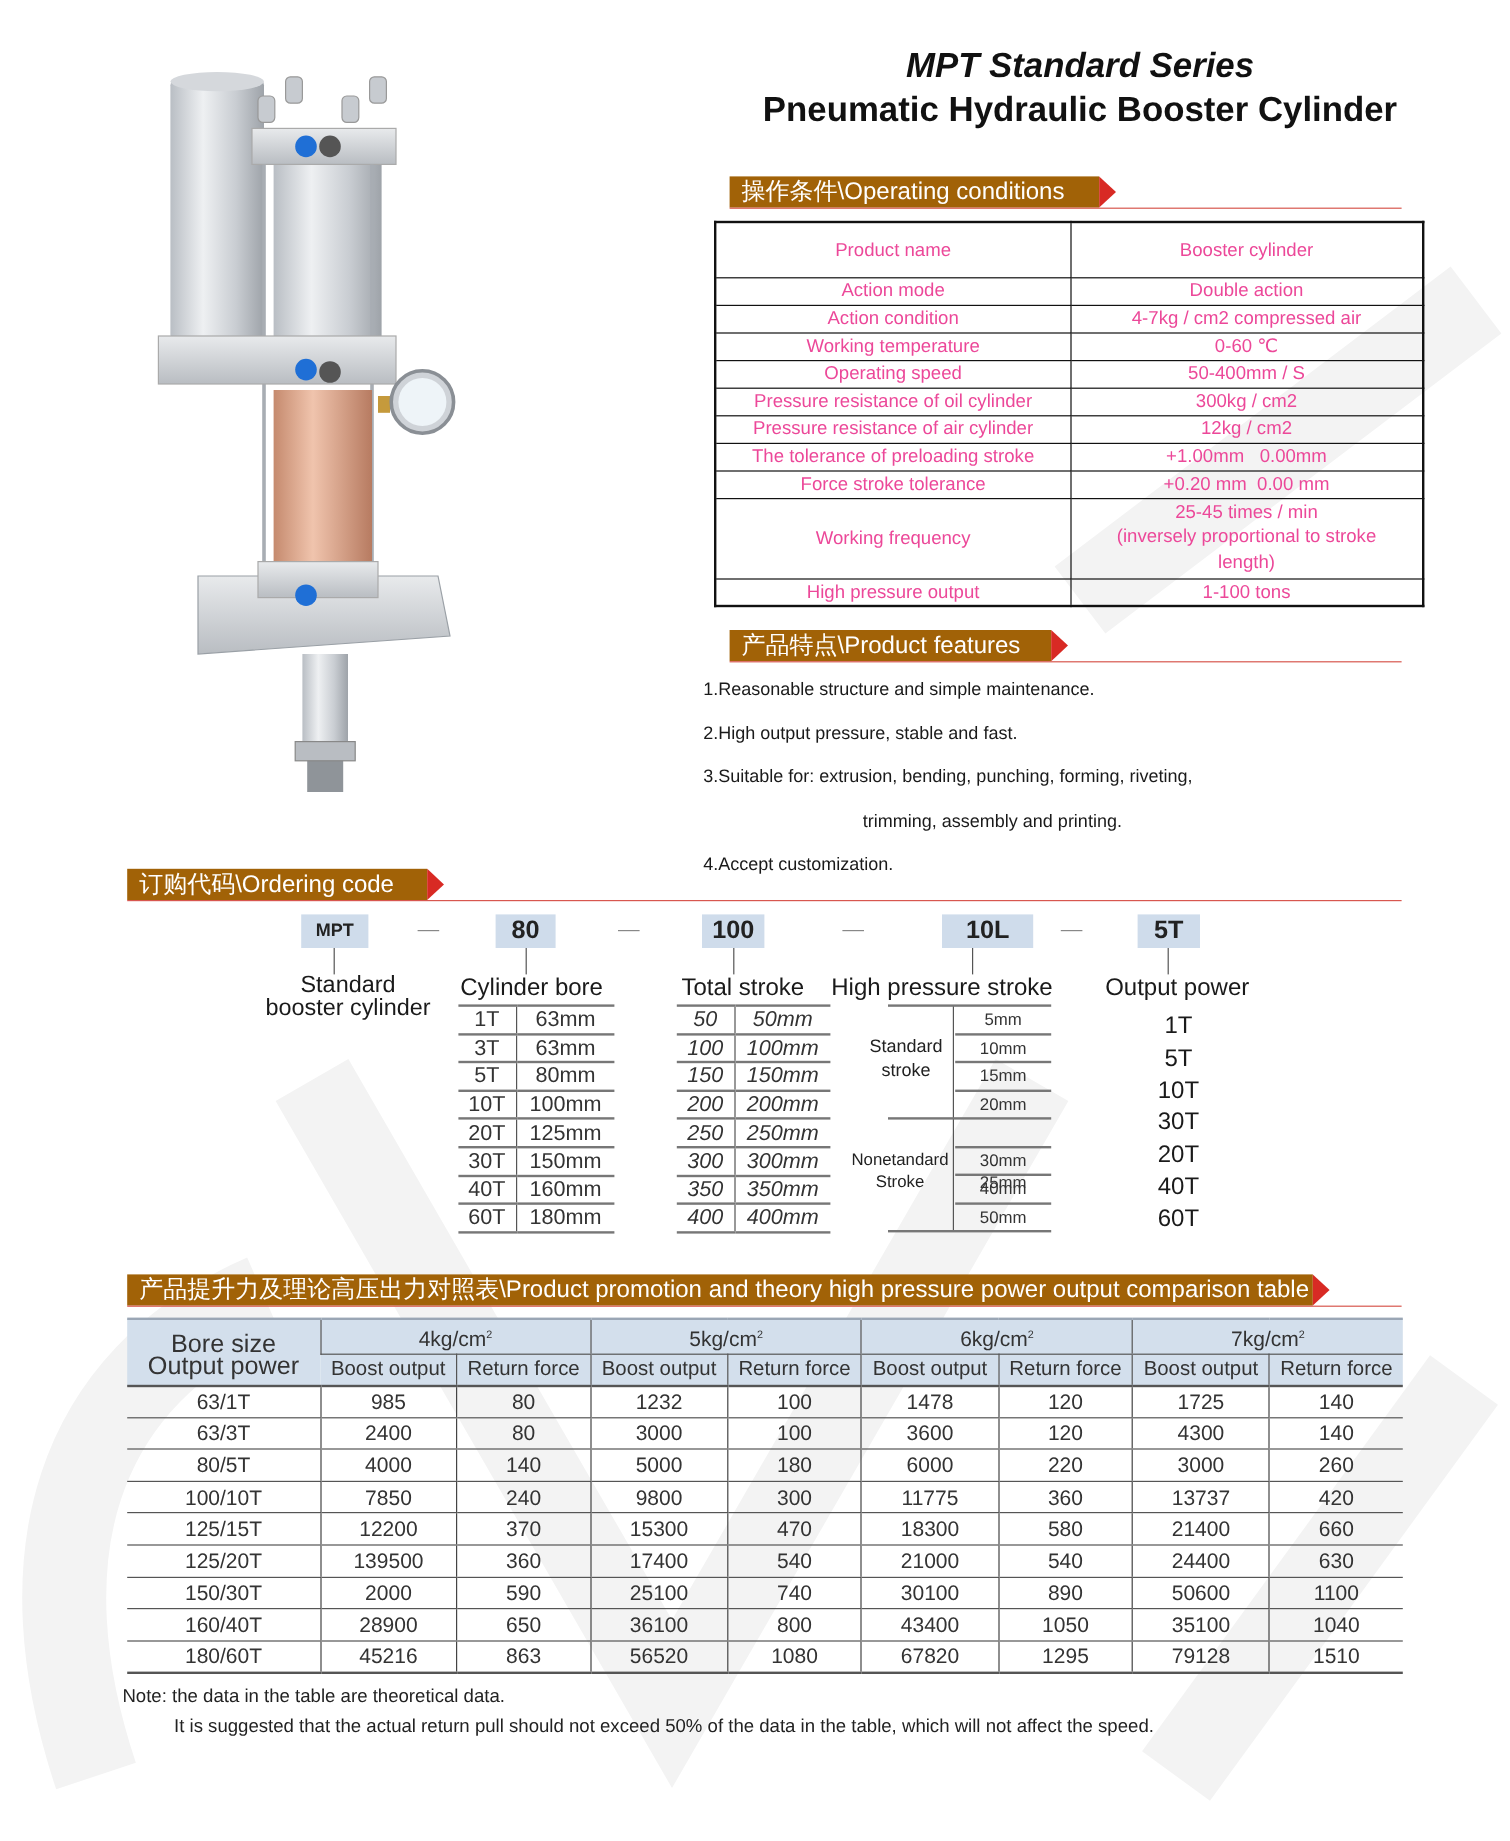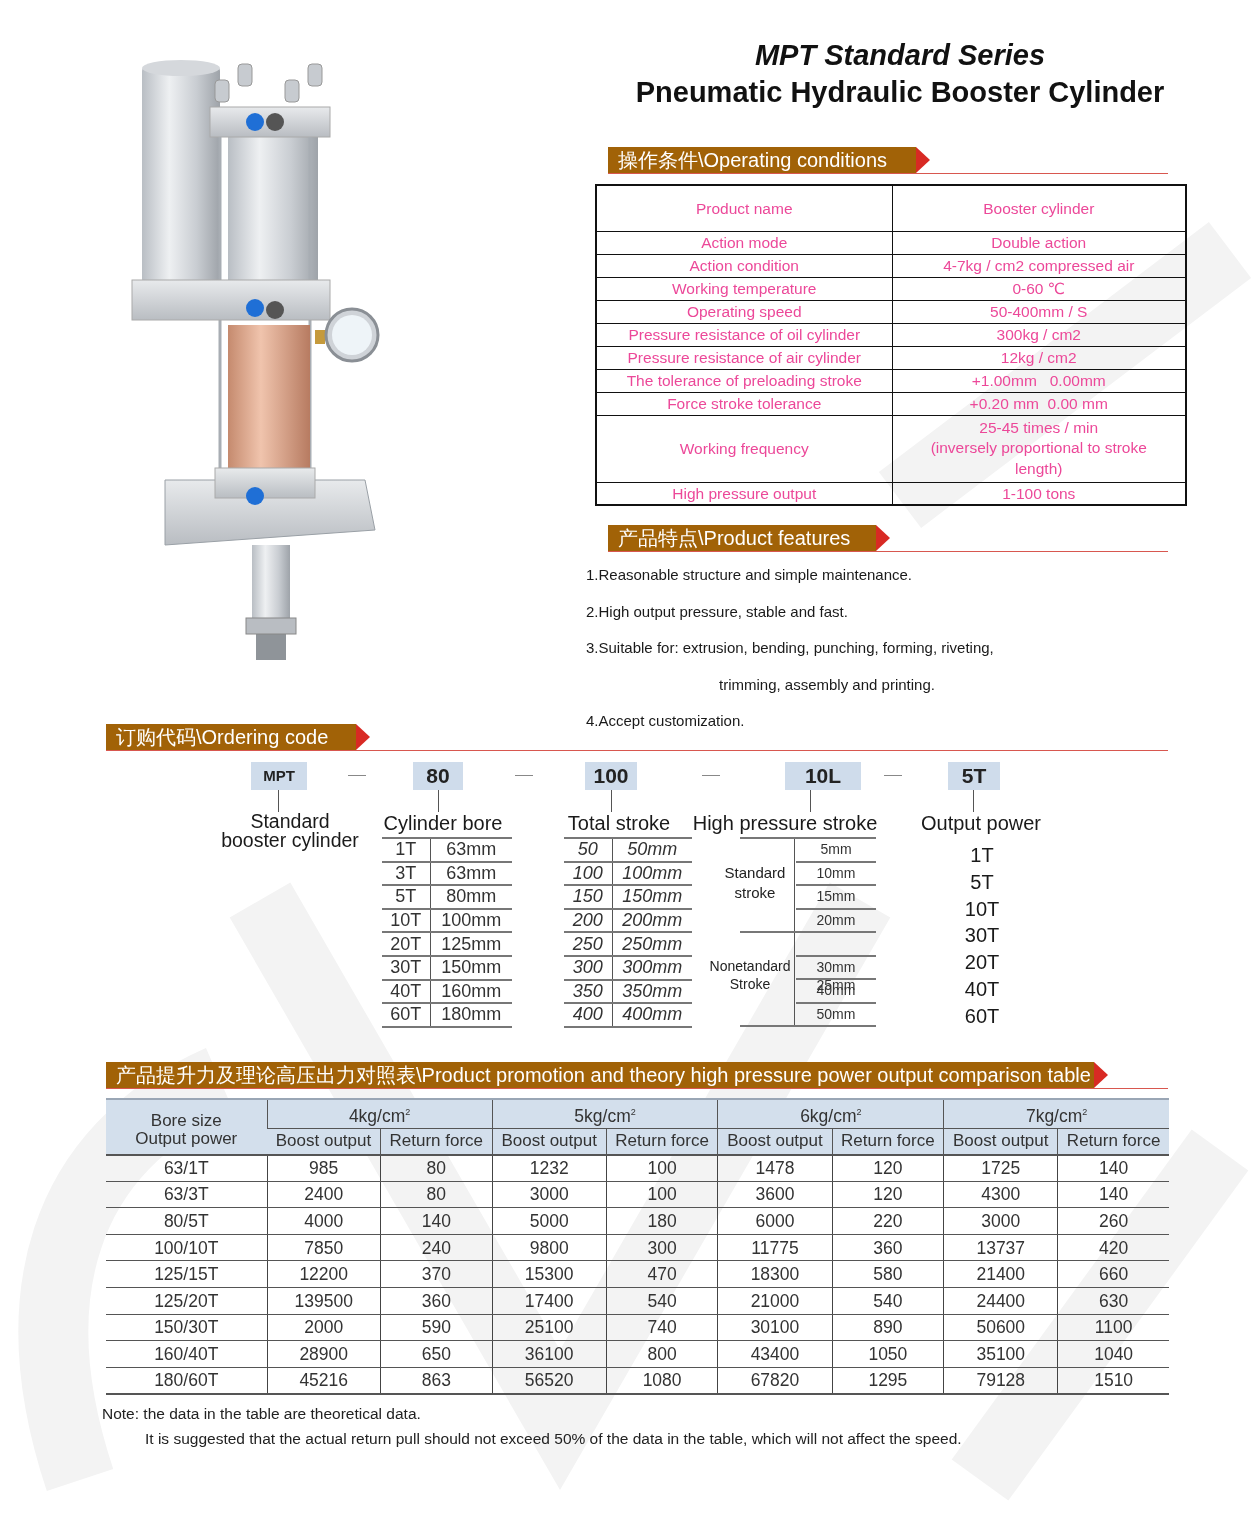--- a/index.html
+++ b/index.html
@@ -51,21 +51,21 @@
   .hp-val { position: absolute; left: 796px; width: 80px; text-align: center; font-size: 14px; line-height: 21px; color: #333; }
 
   .out-list { position: absolute; left: 940px; top: 843px; width: 84px; text-align: center; font-size: 20px; color: #1a1a1a; }
   .out-list div { height: 26.8px; line-height: 24px; }
 
   
   .cmp { position: absolute; left: 106px; top: 1098px; width: 1063px; border-collapse: collapse; font-size: 17.5px; color: #333; }
   .cmp th { background: #d3dfec; font-weight: normal; color: #333; height: 26px; line-height: 24px; border-left: 1px solid #555; border-bottom: 1px solid #555; }
   .cmp th:first-child { border-left: none; }
   .cmp thead tr:first-child th { border-top: 2px solid #9aa6b5; }
-  .cmp th.bore { width: 161px; font-size: 17px; line-height: 18px; padding-top: 6px; border-bottom: 2px solid #555; }
+  .cmp th.bore { width: 161px; font-size: 21px; line-height: 18px; padding-top: 6px; border-bottom: 2px solid #555; }
   .cmp thead tr:nth-child(2) th { border-bottom: 2px solid #555; font-size: 17px; }
   .cmp th sup { font-size: 9px; vertical-align: 7px; }
   .cmp td { text-align: center; height: 26.6px; line-height: 24px; border-left: 1px solid #444; border-bottom: 1px solid #555; }
   .cmp td:first-child { border-left: none; }
   .cmp tbody tr:last-child td { border-bottom: 2px solid #555; }
 
   .note { position: absolute; left: 102px; top: 1401px; font-size: 15.5px; color: #222; line-height: 25px; }
   .note .n2 { padding-left: 43px; }
 </style>
 </head>

